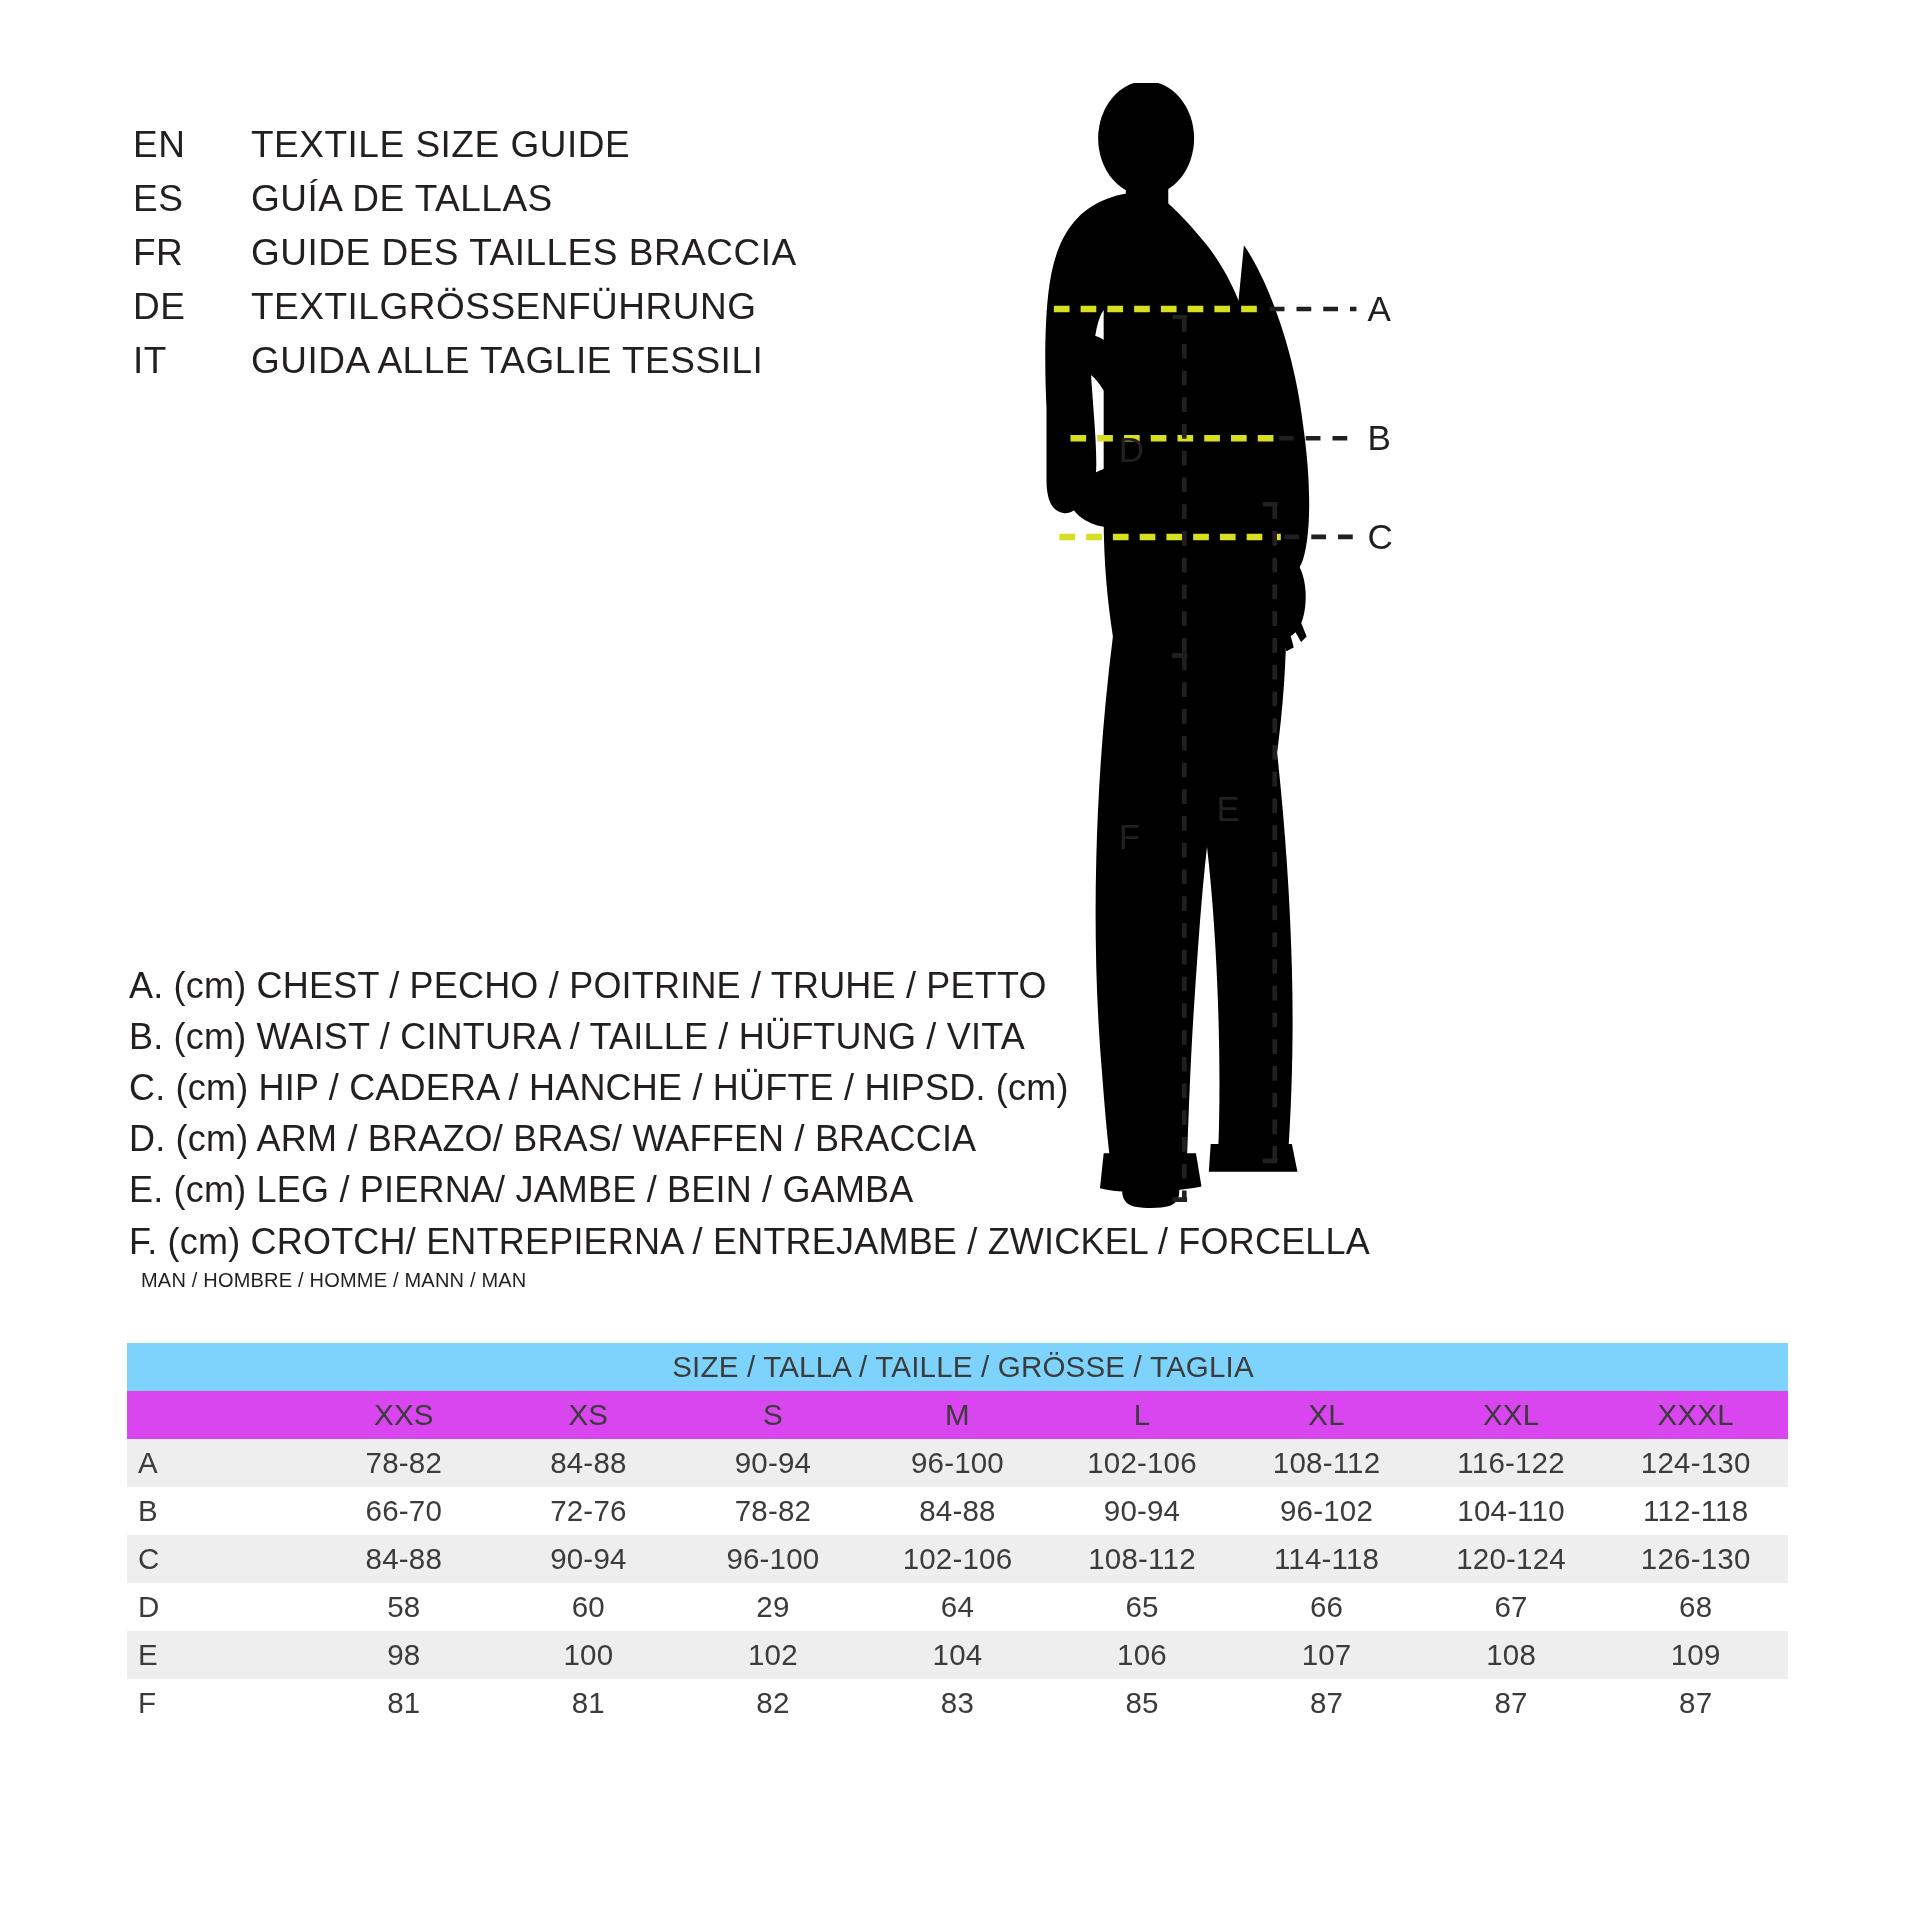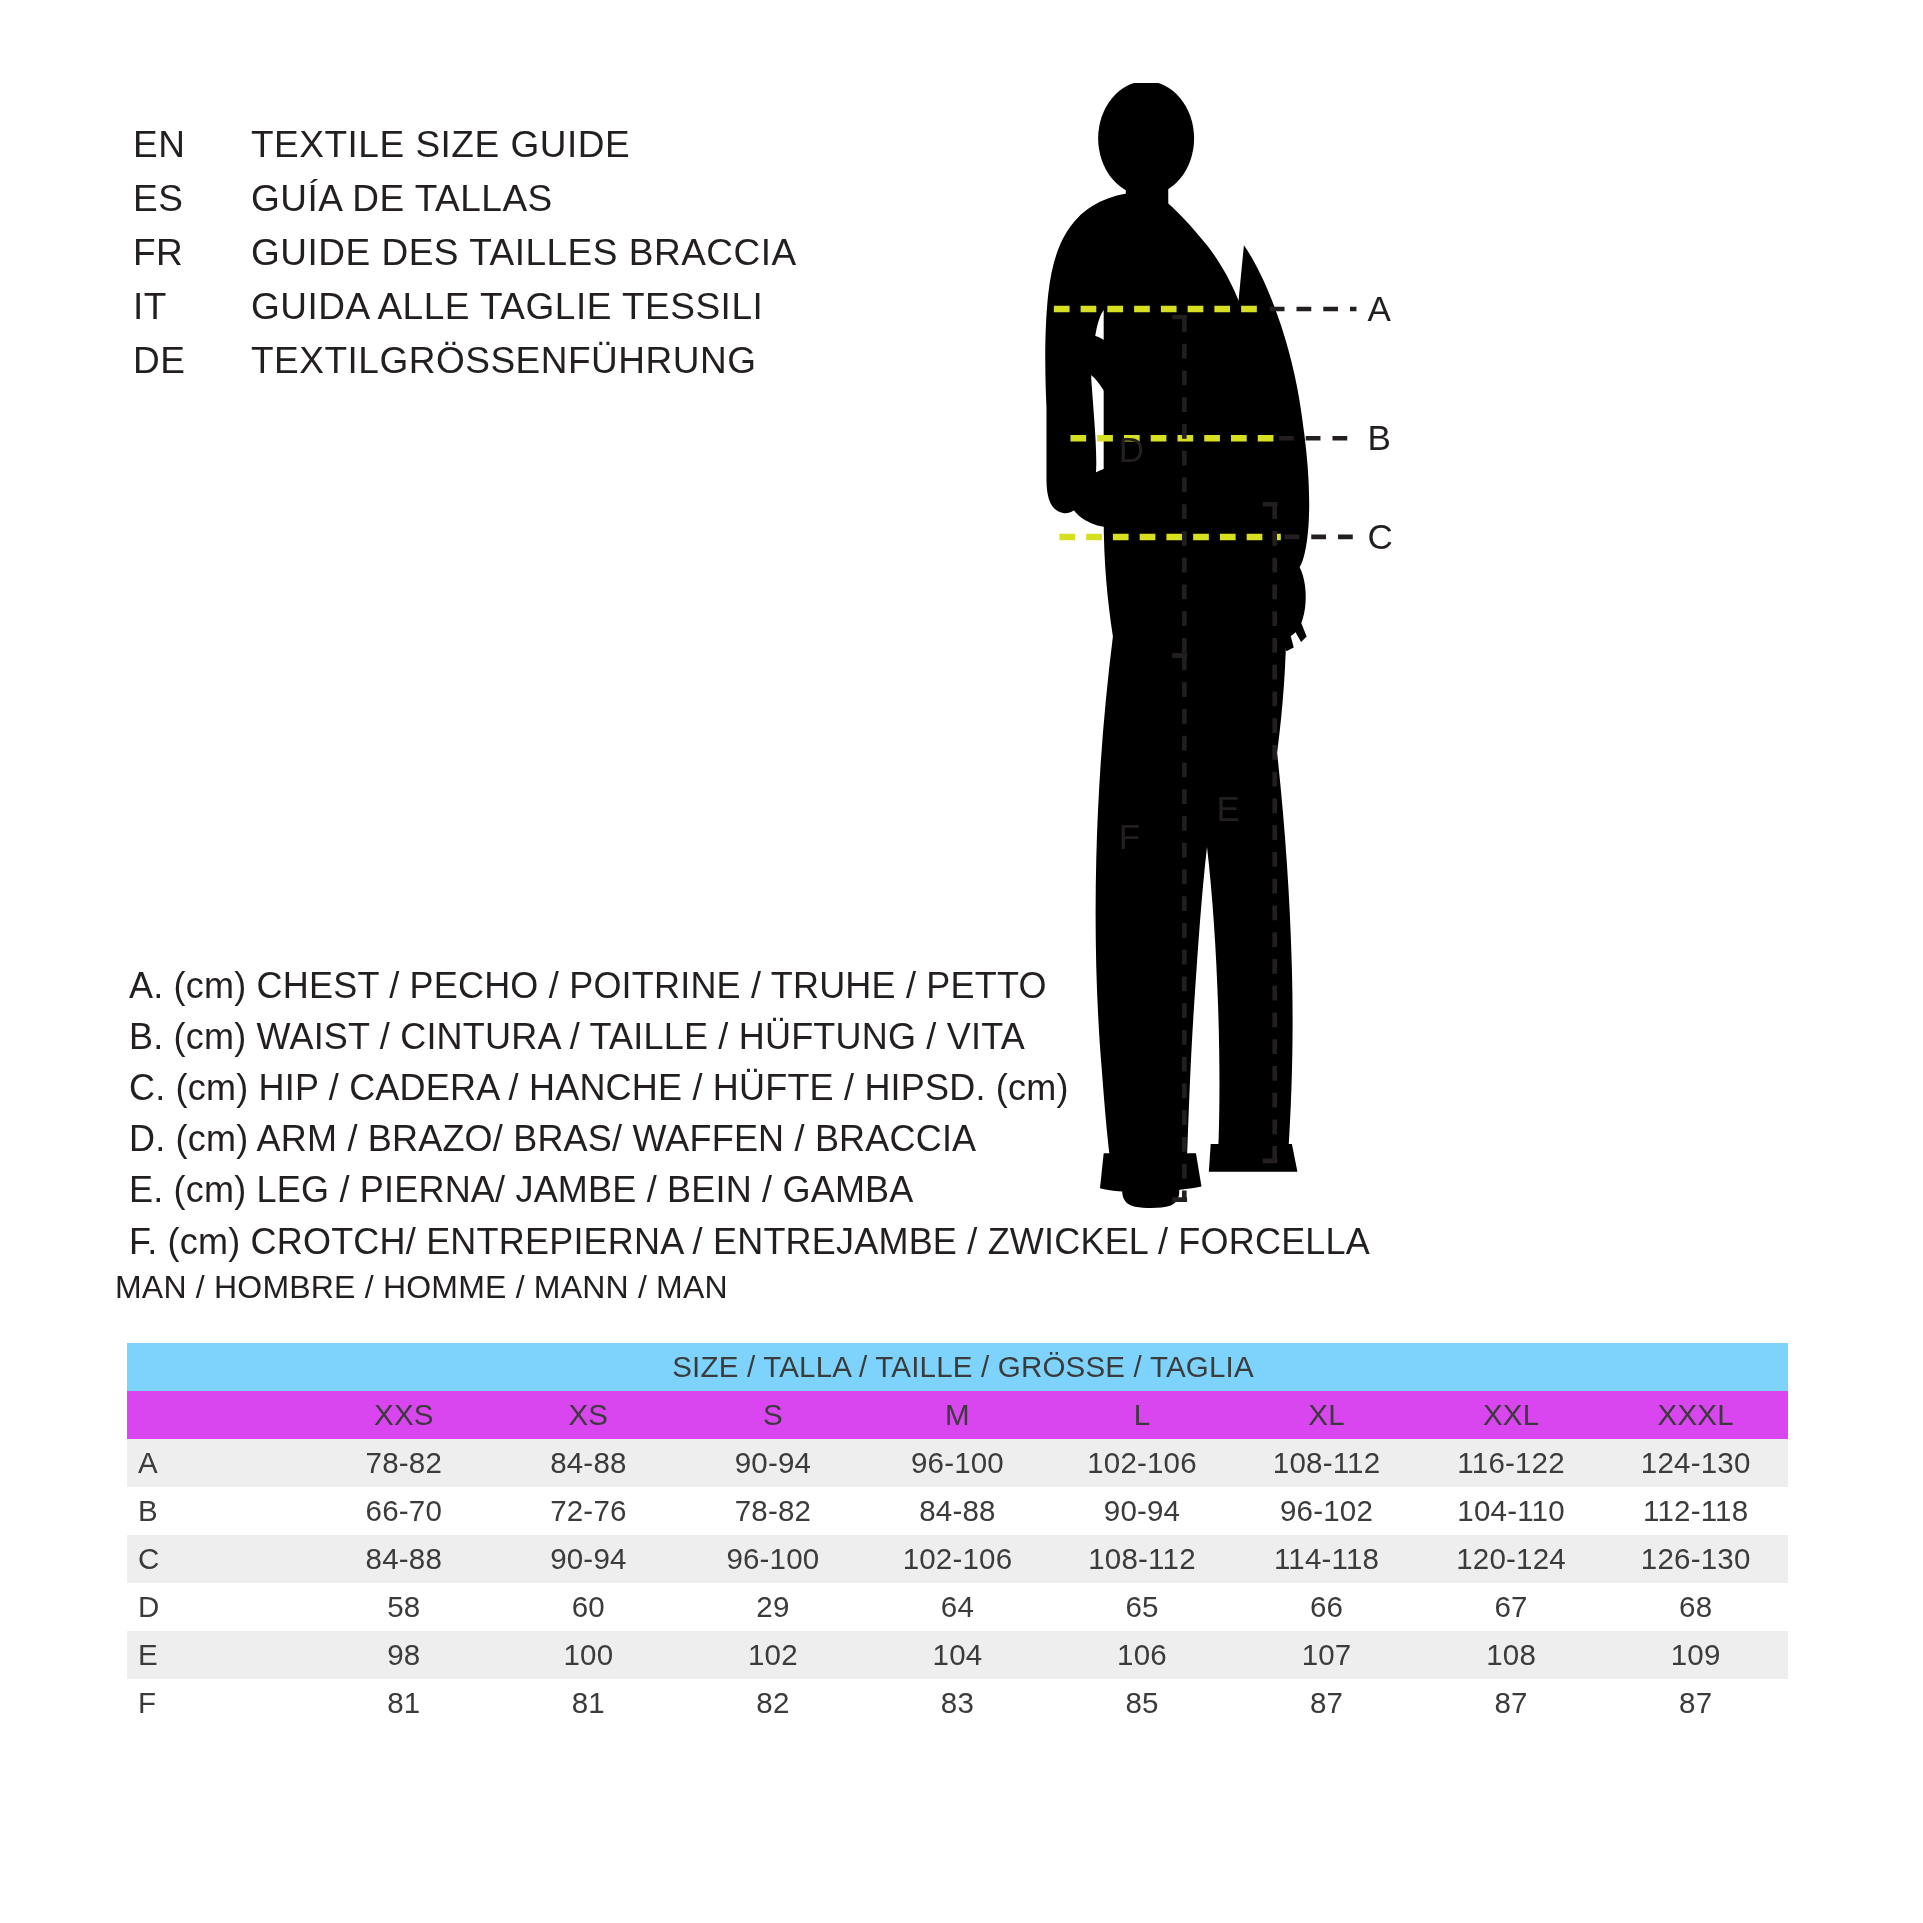--- a/index.html
+++ b/index.html
@@ -44,23 +44,23 @@
     top: 960px;
   }
   .legend-line {
     font-size: 36px;
     line-height: 1.42;
     letter-spacing: 0.2px;
     white-space: nowrap;
   }
   .legend-gender {
     position: absolute;
-    left: 115px;
+    left: 141px;
     top: 1269px;
-    font-size: 32px;
+    font-size: 20px;
     letter-spacing: 0.2px;
   }
 
   
   .figure-area {
     position: absolute;
     left: 1015px;
     top: 83px;
     width: 849px;
     height: 1144px;
@@ -116,26 +116,26 @@
   </div>
   <div class="lang-row">
     <div class="lang-code">ES</div>
     <div class="lang-text">GUÍA DE TALLAS</div>
   </div>
   <div class="lang-row">
     <div class="lang-code">FR</div>
     <div class="lang-text">GUIDE DES TAILLES BRACCIA</div>
   </div>
   <div class="lang-row">
+    <div class="lang-code">DE</div>
+    <div class="lang-text">TEXTILGRÖSSENFÜHRUNG</div>
+  </div>
+  <div class="lang-row">
     <div class="lang-code">IT</div>
     <div class="lang-text">GUIDA ALLE TAGLIE TESSILI</div>
-  </div>
-  <div class="lang-row">
-    <div class="lang-code">DE</div>
-    <div class="lang-text">TEXTILGRÖSSENFÜHRUNG</div>
   </div>
 </div>
 
 <div class="legend">
   <div class="legend-line">A. (cm) CHEST / PECHO / POITRINE / TRUHE / PETTO</div>
   <div class="legend-line">B. (cm) WAIST / CINTURA / TAILLE / HÜFTUNG / VITA</div>
   <div class="legend-line">C. (cm) HIP / CADERA / HANCHE / HÜFTE / HIPSD. (cm)</div>
   <div class="legend-line">D. (cm) ARM / BRAZO/ BRAS/ WAFFEN / BRACCIA</div>
   <div class="legend-line">E. (cm) LEG / PIERNA/ JAMBE / BEIN / GAMBA</div>
   <div class="legend-line">F. (cm) CROTCH/ ENTREPIERNA / ENTREJAMBE / ZWICKEL / FORCELLA</div>

